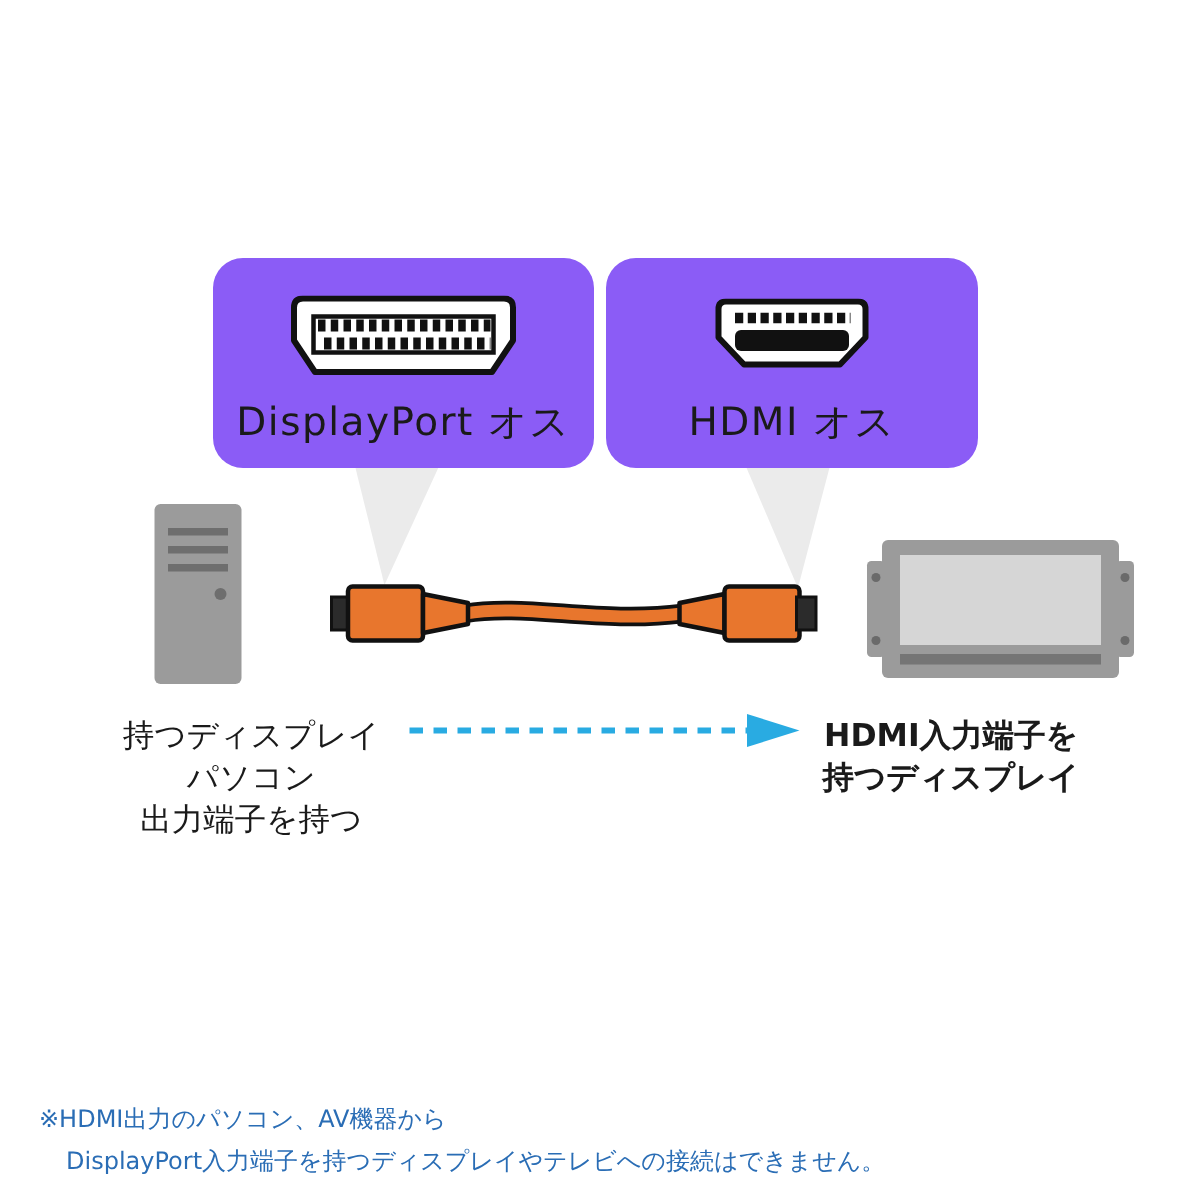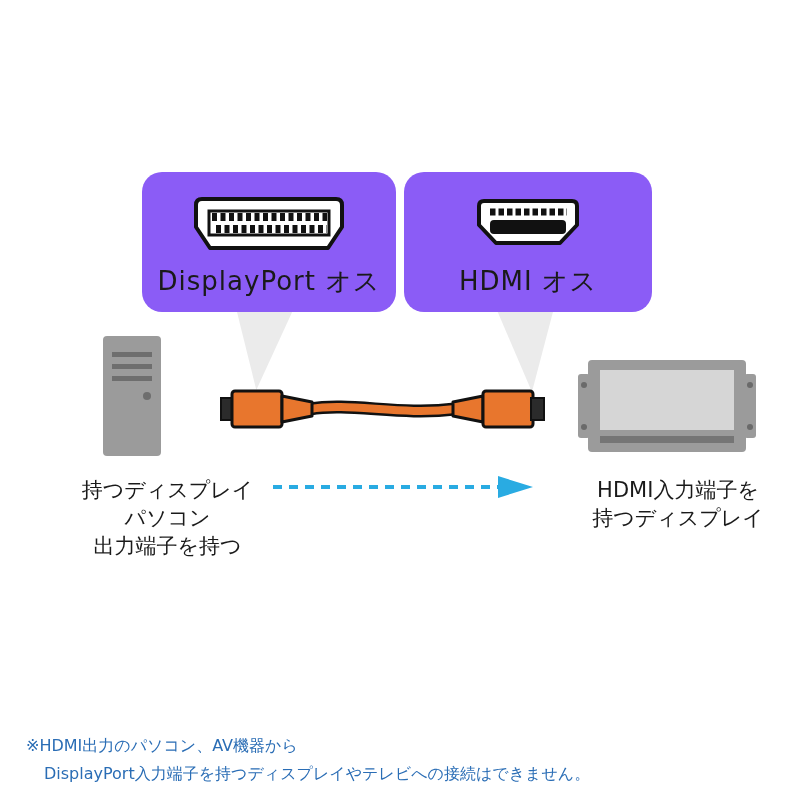--- a/index.html
+++ b/index.html
@@ -39,21 +39,21 @@
   .tab-dot{position:absolute;left:3px;width:6px;height:6px;border-radius:50%;background:#6a6a6a;}
   .tab-dot.t{top:8px;} .tab-dot.b{top:50px;}
 
   
   #cable-svg{left:215px;top:380px;z-index:3;}
   #arrow-svg{left:270px;top:474px;z-index:2;}
 
   
   .caption{font-size:21px;line-height:28px;text-align:center;color:#1a1a1a;z-index:2;white-space:nowrap;}
   #caption-left{left:50px;top:476px;width:235px;}
-  #caption-right{left:572px;top:476px;width:212px;}
+  #caption-right{left:528px;top:476px;width:212px;font-weight:bold;}
 
   
   #note{left:26px;top:732px;width:762px;font-size:16px;line-height:28px;color:#2a6db5;z-index:2;}
   #note .line2{padding-left:18px;}
 </style>
 </head>
 <body>
 
 <div id="canvas">
 

